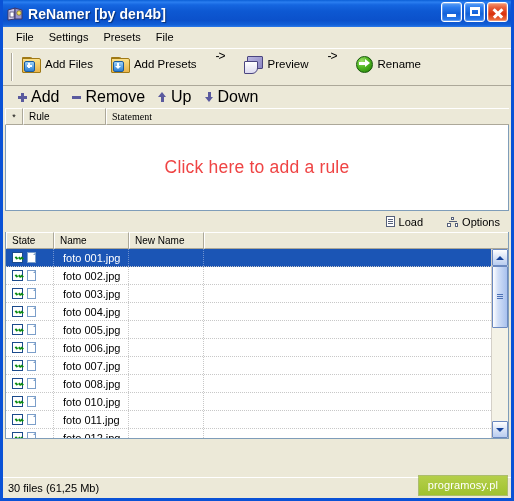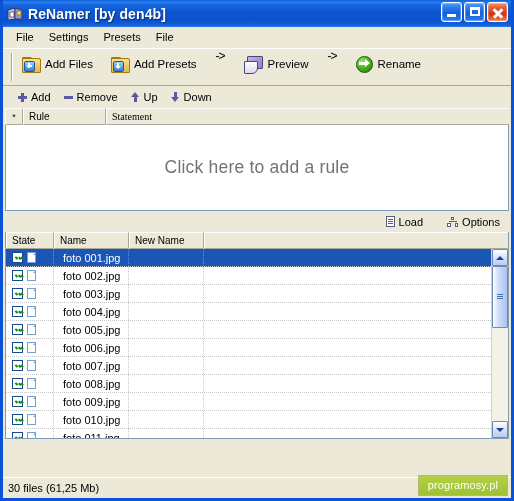--- a/index.html
+++ b/index.html
@@ -144,21 +144,21 @@
     content:"";position:absolute;left:6px;top:-2.6px;width:0;height:0;
     border-top:4.4px solid transparent;border-bottom:4.4px solid transparent;border-left:5px solid #fff;
   }
   
   .rulebar{
     flex:0 0 22px;height:22px;background:#ece9d8;
     display:flex;align-items:center;padding-left:10px;
   }
   .rbtn{
     display:flex;align-items:center;gap:4px;height:18px;padding:0 7px 0 4px;
-    cursor:default;font-size:11px;color:#000;border:1px solid transparent;white-space:nowrap;
+    cursor:default;font-size:16px;color:#000;border:1px solid transparent;white-space:nowrap;
   }
   .plus-ico{width:9px;height:9px;position:relative;}
   .plus-ico:before{content:"";position:absolute;left:0;top:3px;width:9px;height:3px;background:#5a5a9e;}
   .plus-ico:after{content:"";position:absolute;left:3px;top:0;width:3px;height:9px;background:#5a5a9e;}
   .minus-ico{width:9px;height:9px;position:relative;}
   .minus-ico:before{content:"";position:absolute;left:0;top:3px;width:9px;height:3px;background:#5a5a9e;}
   .up-ico{width:9px;height:10px;position:relative;}
   .up-ico:before{content:"";position:absolute;left:0;top:0;width:0;height:0;
     border-left:4.5px solid transparent;border-right:4.5px solid transparent;border-bottom:5px solid #5a5a9e;}
   .up-ico:after{content:"";position:absolute;left:3px;top:5px;width:3px;height:5px;background:#5a5a9e;}
@@ -184,21 +184,21 @@
     flex:0 0 auto;margin:0 2px 0 2px;display:flex;flex-direction:column;
   }
   .rules-area{
     height:86px;background:#ffffff;
     border:1px solid #7f9db9;border-top:none;
     box-sizing:border-box;
     display:flex;align-items:center;justify-content:center;
     cursor:default;
   }
   .rules-hint{
-    color:#737373;font-size:17.5px;letter-spacing:.2px;
+    color:#ef4444;font-size:17.5px;letter-spacing:.2px;
   }
   
   .loadbar{
     flex:0 0 21px;height:21px;background:#ece9d8;
     display:flex;align-items:center;justify-content:flex-end;
     padding-right:7px;gap:16px;
   }
   .lbtn{display:flex;align-items:center;gap:4px;font-size:11px;color:#000;cursor:default;
     padding:1px 3px;border:1px solid transparent;white-space:nowrap;}
   .doc-ico{width:9px;height:11px;position:relative;
@@ -497,29 +497,20 @@
             <span class="c-name">foto 007.jpg</span>
             <span class="c-new"></span>
             <span class="c-rest"></span>
           </div>
           <div class="row">
             <span class="c-state">
               <span class="cb"></span>
               <span class="fico"></span>
             </span>
             <span class="c-name">foto 008.jpg</span>
-            <span class="c-new"></span>
-            <span class="c-rest"></span>
-          </div>
-          <div class="row">
-            <span class="c-state">
-              <span class="cb"></span>
-              <span class="fico"></span>
-            </span>
-            <span class="c-name">foto 009.jpg</span>
             <span class="c-new"></span>
             <span class="c-rest"></span>
           </div>
           <div class="row">
             <span class="c-state">
               <span class="cb"></span>
               <span class="fico"></span>
             </span>
             <span class="c-name">foto 010.jpg</span>
             <span class="c-new"></span>

